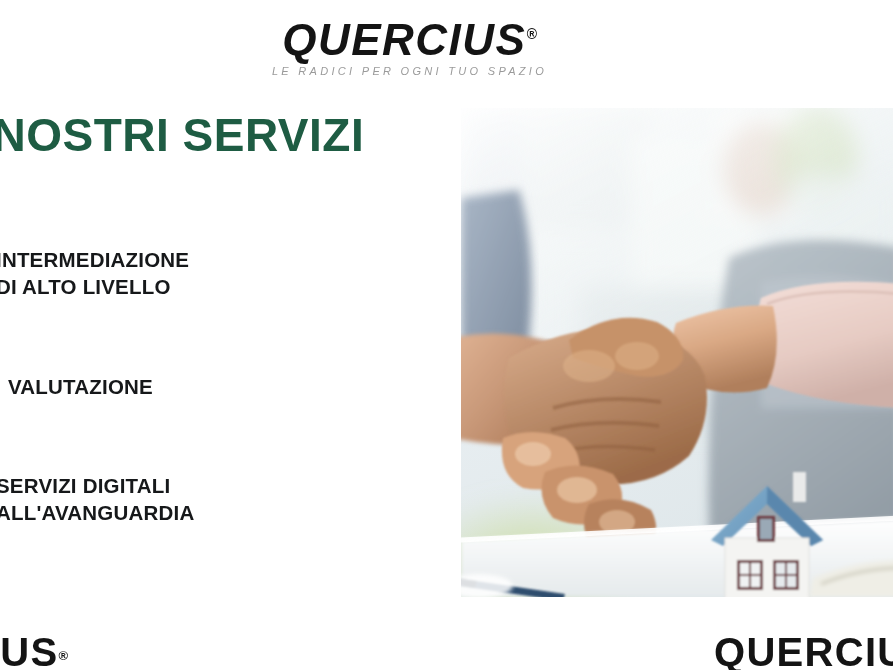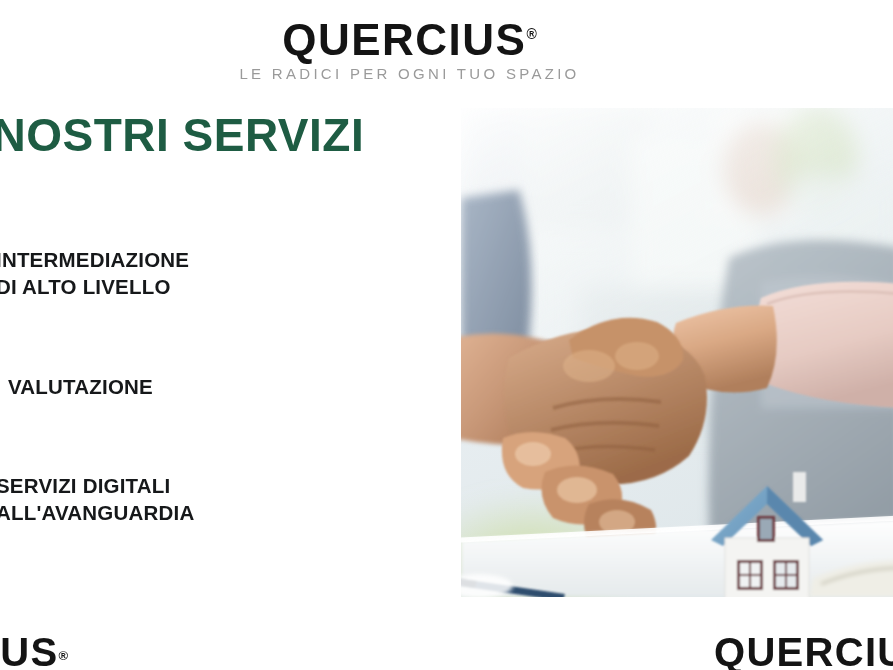--- a/index.html
+++ b/index.html
@@ -29,31 +29,32 @@
     line-height:1;
   }
   .logo-word{
     display:inline-block;
     font-size:44px;
     font-weight:bold;
     letter-spacing:1.5px;
     color:#141414;
     font-family:"Liberation Sans", sans-serif;
     position:relative;
+    font-style:italic;
   }
   .logo-reg{
     font-size:14px;
     vertical-align:super;
     font-weight:bold;
     letter-spacing:0;
   }
   .logo-tagline{
     display:block;
     margin-top:4px;
-    font-size:15px;
+    font-size:11px;
     letter-spacing:3.3px;
     color:#9a9a9a;
     font-weight:normal;
   }
 
   
   .heading{
     position:absolute;
     left:40px;
     top:108px;

